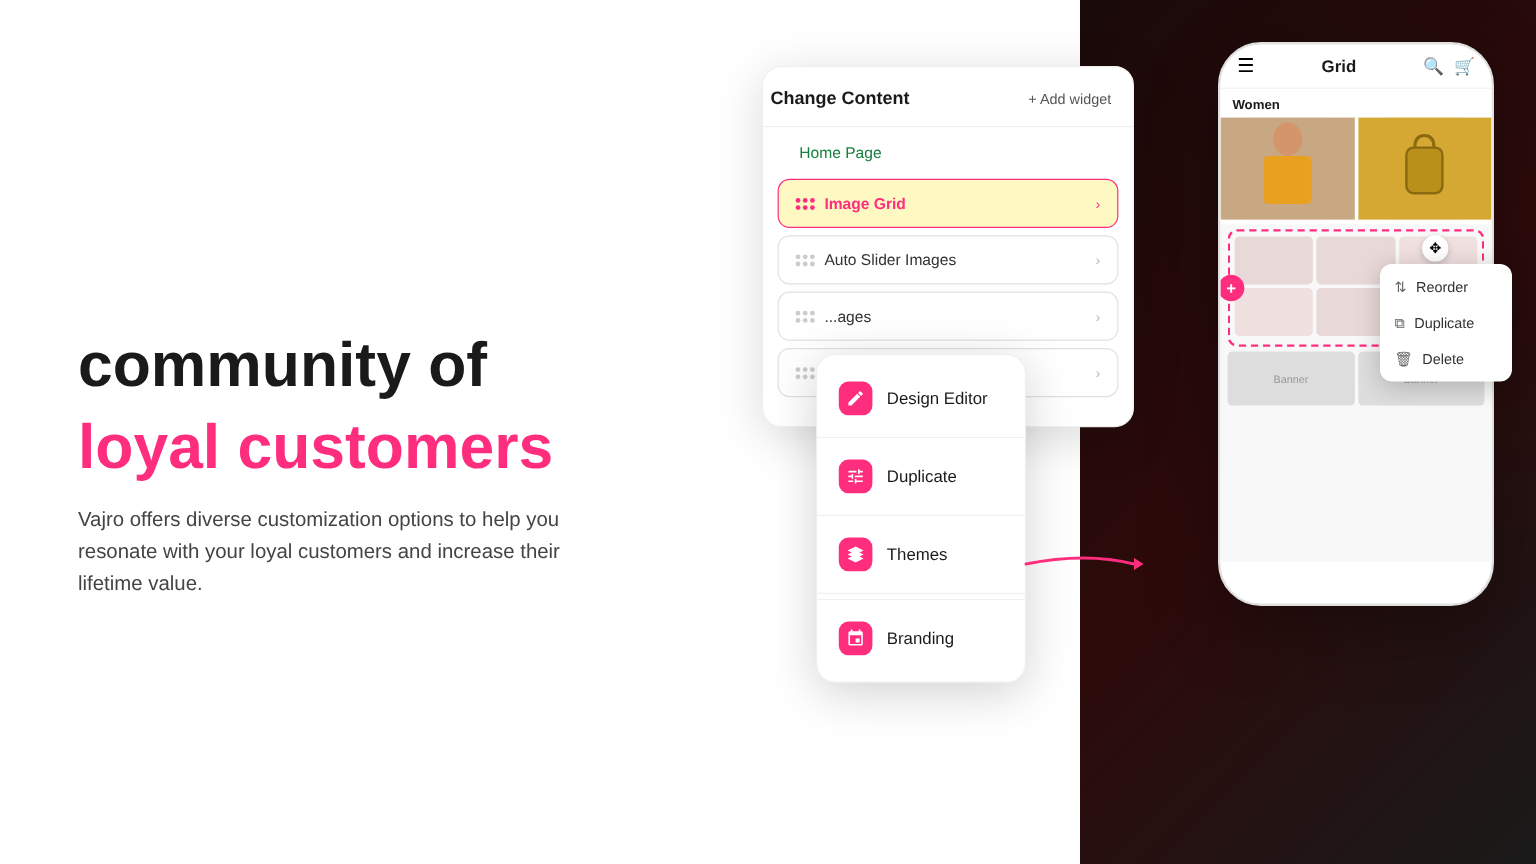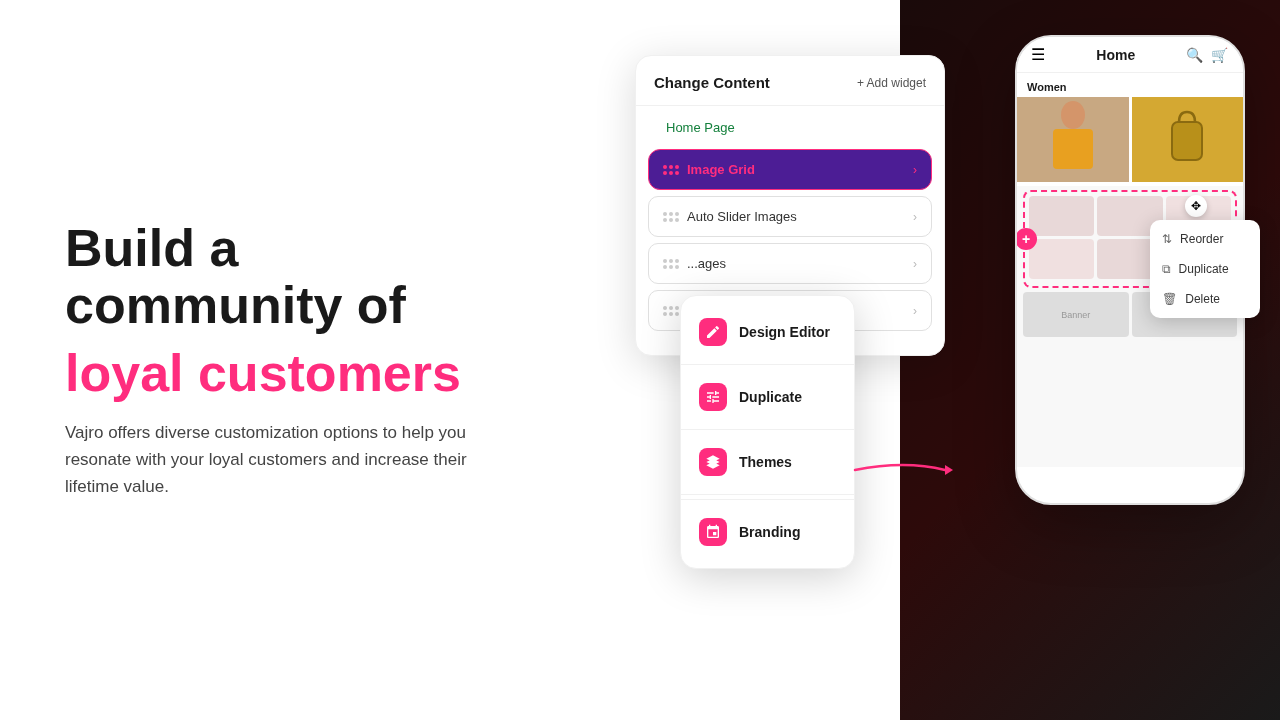--- a/index.html
+++ b/index.html
@@ -78,21 +78,21 @@
       box-shadow: 0 8px 40px rgba(0,0,0,0.15);
       z-index: 3;
       padding: 18px 0 18px 0;
       border: 1px solid #f0f0f0;
     }
 
     .cms-header {
       display: flex;
       align-items: center;
       justify-content: space-between;
-      padding: 0 18px 14px 18px;
+      padding: 0 18px 14px 6px;
       border-bottom: 1px solid #f0f0f0;
     }
 
     .cms-title {
       font-size: 15px;
       font-weight: 700;
       color: #1a1a1a;
     }
 
     .add-widget-btn {
@@ -115,22 +115,21 @@
       justify-content: space-between;
       margin: 6px 12px;
       padding: 12px 14px;
       border: 1.5px solid #e0e0e0;
       border-radius: 10px;
       cursor: pointer;
     }
 
     .cms-item.active {
       border-color: #ff2d7e;
-      background: #4c1d95;
-      border-radius: 12px;
+      background: #fef9c3;
     }
 
     .cms-item-left {
       display: flex;
       align-items: center;
       gap: 8px;
     }
 
     .cms-item-label {
       font-size: 13px;
@@ -185,21 +184,21 @@
     }
 
     .menu-item-icon svg {
       width: 16px;
       height: 16px;
       fill: #fff;
     }
 
     .menu-item-label {
       font-size: 14px;
-      font-weight: 700;
+      font-weight: 400;
       color: #1a1a1a;
     }
 
     .menu-item-separator {
       height: 1px;
       background: #f0f0f0;
       margin: 4px 0;
     }
 
     
@@ -475,21 +474,21 @@
       height: 5px;
       background: #ff2d7e;
       border-radius: 1px;
     }
   </style>
 </head>
 <body>
 
 <div class="left-section">
   <div class="headline">
-    <span>Build a</span><br>
+    <br>
     <span>community of</span>
   </div>
   <div class="headline-pink">loyal customers</div>
   <p class="description">Vajro offers diverse customization options to help you resonate with your loyal customers and increase their lifetime value.</p>
 </div>
 
 <div class="right-section">
   <div class="dark-bg"></div>
 
   <div class="cms-panel">
@@ -607,21 +606,21 @@
   <svg class="arrow-svg" width="120" height="30" viewBox="0 0 120 30">
     <path d="M10 15 Q60 5 100 15" stroke="#ff2d7e" stroke-width="2.5" fill="none" stroke-linecap="round"></path>
     <polygon points="100,10 108,15 100,20" fill="#ff2d7e"></polygon>
   </svg>
 
   <div class="phone-mockup">
 
 
     <div class="phone-nav">
       <span style="font-size:16px;">☰</span>
-      <span class="phone-nav-title">Home</span>
+      <span class="phone-nav-title">Grid</span>
       <div class="phone-nav-icons">
         <span style="font-size:14px;">🔍</span>
         <span style="font-size:14px;">🛒</span>
       </div>
     </div>
 
     <div class="phone-content">
       <div class="phone-section-label">Women</div>
       <div class="phone-women-images">
         <div class="phone-img-placeholder">

